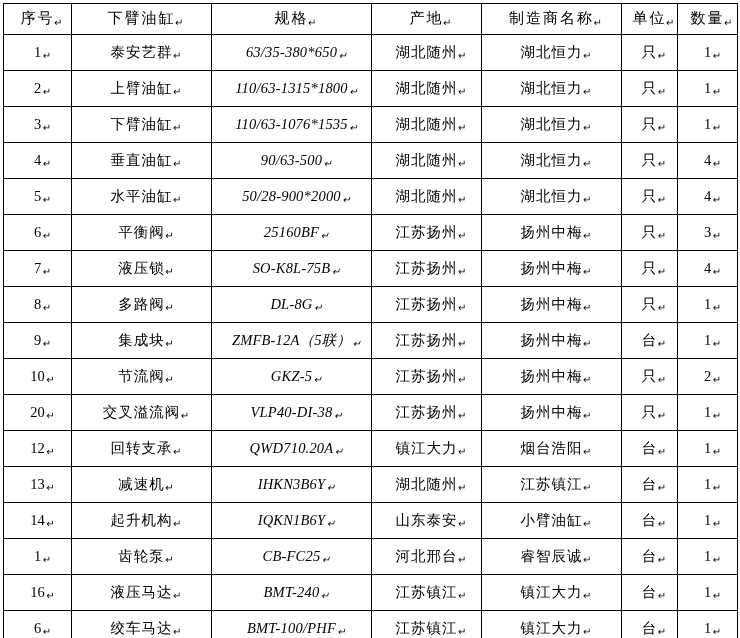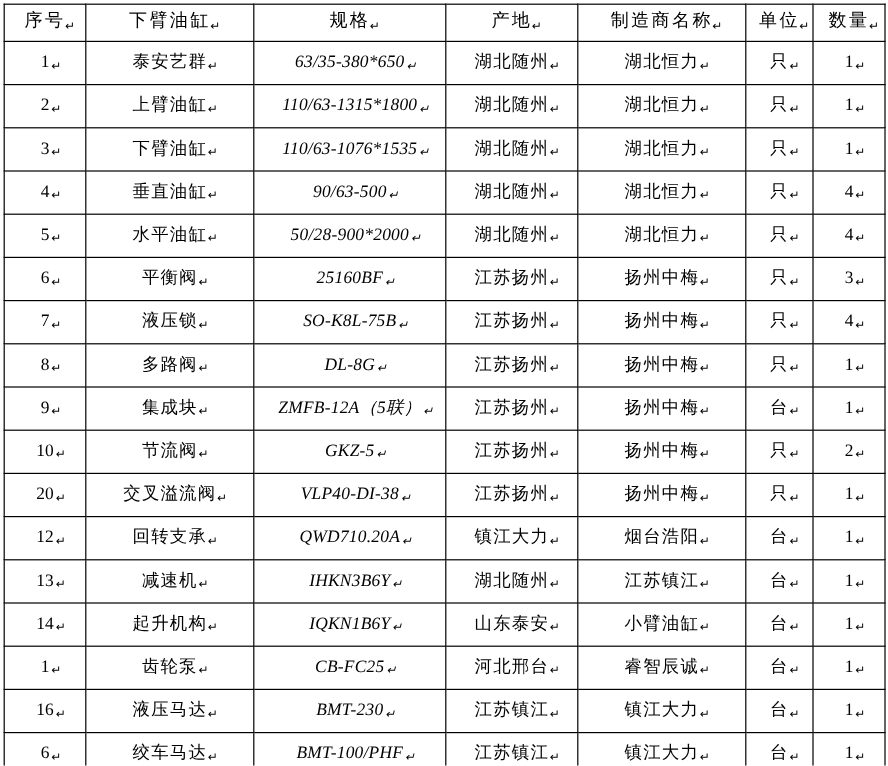--- a/index.html
+++ b/index.html
@@ -223,21 +223,21 @@
         <td class="name"><span class="cell-inner"><span>齿轮泵</span><span class="pmark">↵</span></span></td>
         <td class="spec"><span class="cell-inner"><span>CB-FC25</span><span class="pmark">↵</span></span></td>
         <td class="name"><span class="cell-inner"><span>河北邢台</span><span class="pmark">↵</span></span></td>
         <td class="name"><span class="cell-inner"><span>睿智辰诚</span><span class="pmark">↵</span></span></td>
         <td class="name"><span class="cell-inner"><span>台</span><span class="pmark">↵</span></span></td>
         <td class="num"><span class="cell-inner"><span>1</span><span class="pmark">↵</span></span></td>
       </tr>
       <tr>
         <td class="num"><span class="cell-inner"><span>16</span><span class="pmark">↵</span></span></td>
         <td class="name"><span class="cell-inner"><span>液压马达</span><span class="pmark">↵</span></span></td>
-        <td class="spec"><span class="cell-inner"><span>BMT-230</span><span class="pmark">↵</span></span></td>
+        <td class="spec"><span class="cell-inner"><span>BMT-240</span><span class="pmark">↵</span></span></td>
         <td class="name"><span class="cell-inner"><span>江苏镇江</span><span class="pmark">↵</span></span></td>
         <td class="name"><span class="cell-inner"><span>镇江大力</span><span class="pmark">↵</span></span></td>
         <td class="name"><span class="cell-inner"><span>台</span><span class="pmark">↵</span></span></td>
         <td class="num"><span class="cell-inner"><span>1</span><span class="pmark">↵</span></span></td>
       </tr>
       <tr>
         <td class="num"><span class="cell-inner"><span>6</span><span class="pmark">↵</span></span></td>
         <td class="name"><span class="cell-inner"><span>绞车马达</span><span class="pmark">↵</span></span></td>
         <td class="spec"><span class="cell-inner"><span>BMT-100/PHF</span><span class="pmark">↵</span></span></td>
         <td class="name"><span class="cell-inner"><span>江苏镇江</span><span class="pmark">↵</span></span></td>

